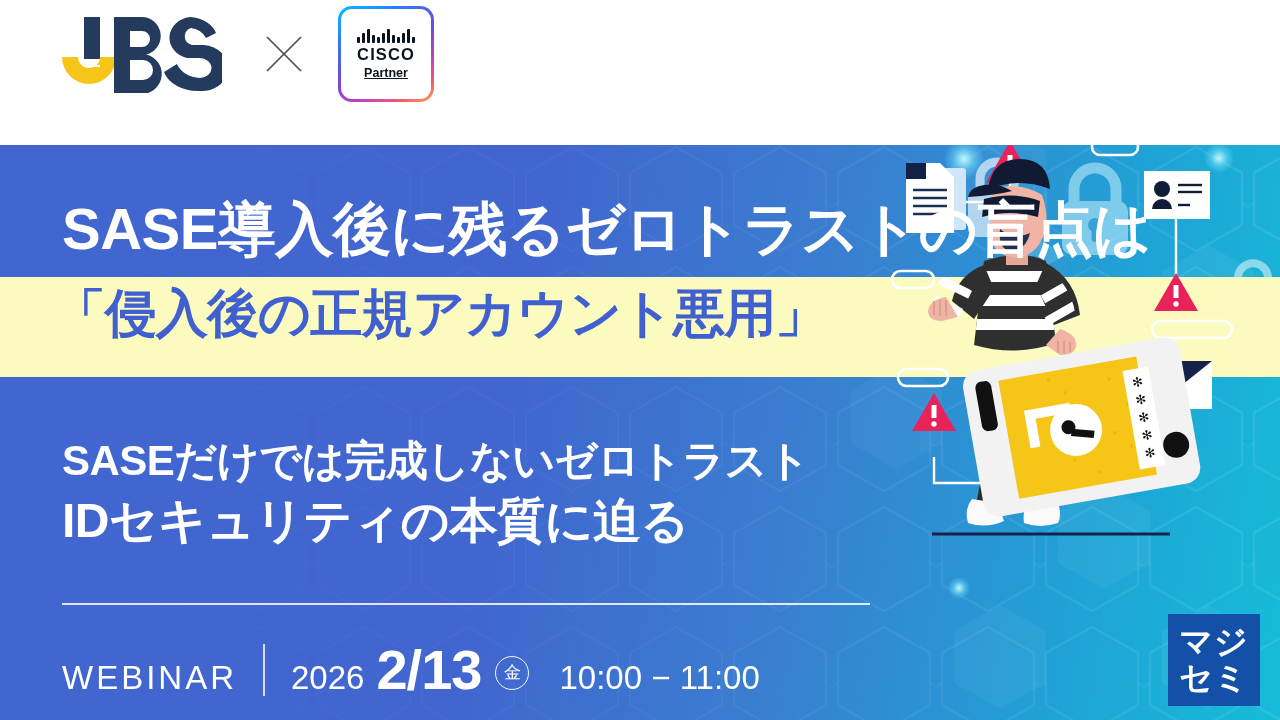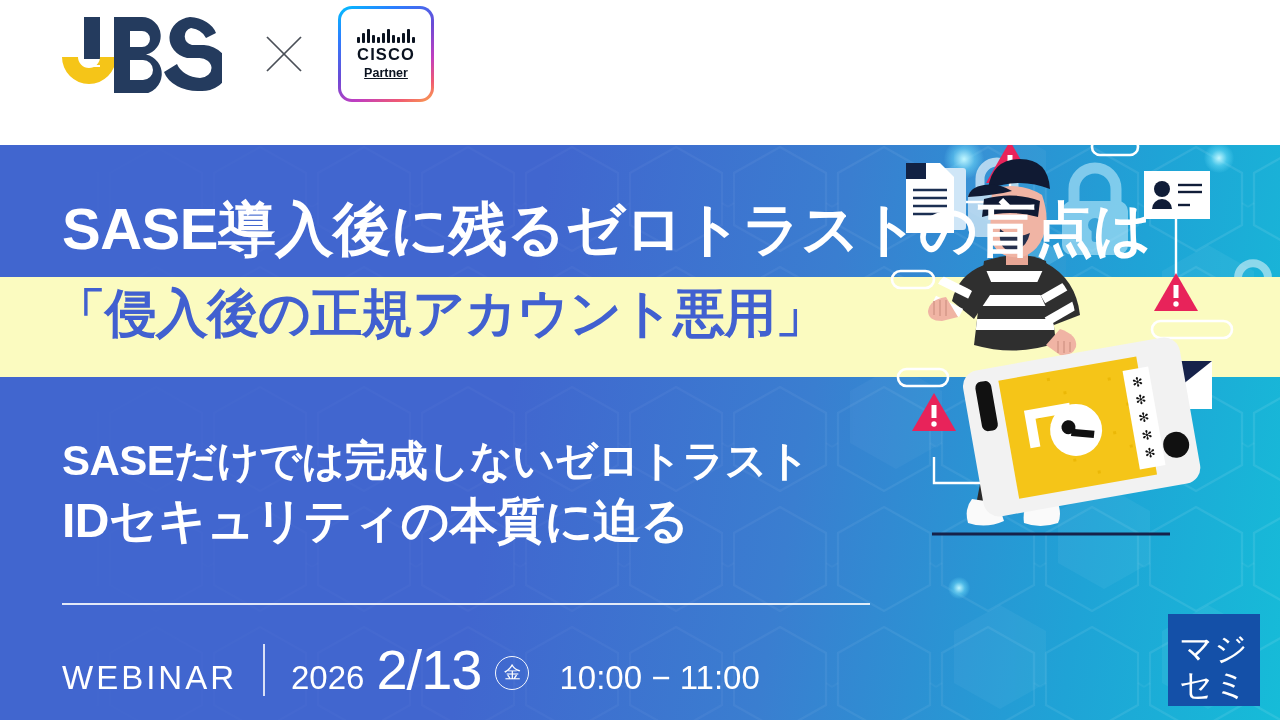--- a/index.html
+++ b/index.html
@@ -60,21 +60,21 @@
   .sub2 {
     position:absolute; left:62px; top:352px; color:#ffffff;
     font-size:48px; font-weight:700; line-height:1; letter-spacing:-.5px; white-space:nowrap;
   }
   .rule { position:absolute; left:62px; top:458px; width:808px; height:2px; background:rgba(255,255,255,.85); }
 
   .footer { position:absolute; left:62px; top:492px; display:flex; align-items:baseline; color:#fff; white-space:nowrap;text-align:right; }
   .f-webinar { font-size:33px; font-weight:400; letter-spacing:3px; }
   .f-divider { width:2px; height:52px; background:rgba(255,255,255,.8); margin:0 26px; align-self:center; }
   .f-year { font-size:33px; font-weight:400; letter-spacing:0px; }
-  .f-date { font-size:56px; font-weight:400; margin-left:12px; letter-spacing:-1px; }
+  .f-date { font-size:56px; font-weight:700; margin-left:12px; letter-spacing:-1px; }
   .f-dow {
     display:inline-flex; align-items:center; justify-content:center;
     width:34px; height:34px; border:1.6px solid rgba(255,255,255,.95); border-radius:50%;
     font-size:17px; margin-left:14px; align-self:center; position:relative; top:3px;
   }
   .f-time { font-size:33px; margin-left:30px; letter-spacing:0px; }
 
   
   .art { position:absolute; right:0; top:0; width:400px; height:575px; }
   .majisemi { position:absolute; right:2px; bottom:0px; width:122px; height:122px; }
@@ -349,21 +349,21 @@
         </g>
       </g>
 
       <line x1="52" y1="389" x2="290" y2="389" stroke="#16224a" stroke-width="3"></line>
     </svg>
 
     <div class="majisemi">
       <svg width="122" height="122" viewBox="0 0 122 122">
         <rect x="12" y="16" width="92" height="92" fill="#1450a8"></rect>
       </svg>
-      <div style="position:absolute;left:12px;top:16px;width:92px;height:105px;display:flex;flex-direction:column;align-items:center;justify-content:center;color:#fff;font-weight:400;font-size:33px;line-height:1.08;letter-spacing:1px;">
+      <div style="position:absolute;left:12px;top:16px;width:92px;height:92px;display:flex;flex-direction:column;align-items:center;justify-content:center;color:#fff;font-weight:700;font-size:33px;line-height:1.08;letter-spacing:1px;">
         <span>マジ</span>
         <span>セミ</span>
       </div>
     </div>
 
     <div class="copy">
       <div class="headline">SASE導入後に残るゼロトラストの盲点は</div>
       <div class="band-text">「侵入後の正規アカウント悪用」</div>
       <div class="sub1">SASEだけでは完成しないゼロトラスト</div>
       <div class="sub2">IDセキュリティの本質に迫る</div>

